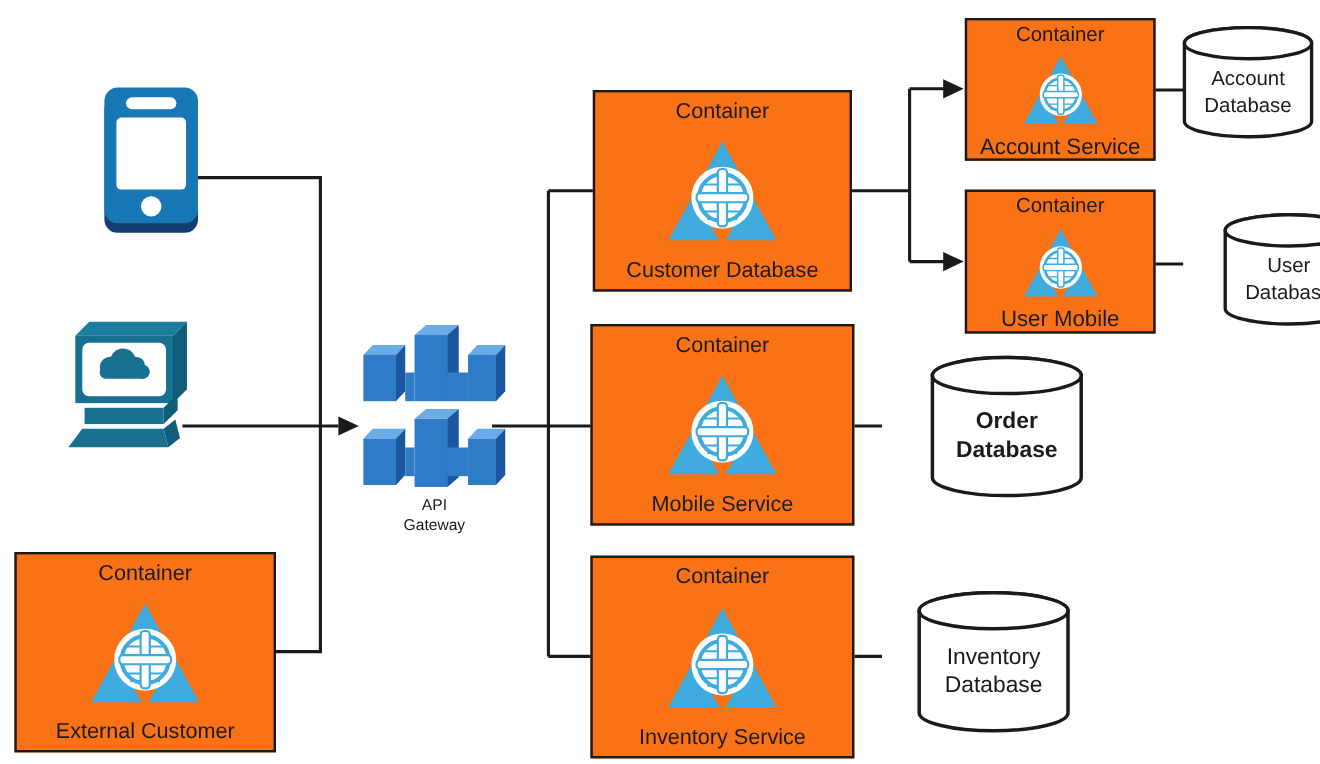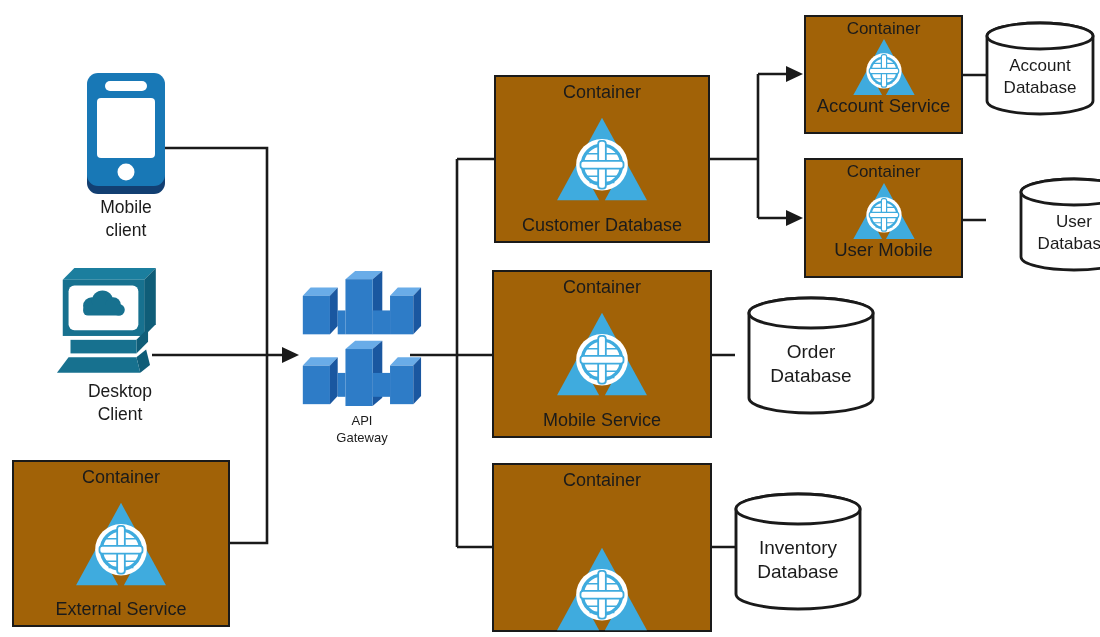--- a/index.html
+++ b/index.html
@@ -10,29 +10,29 @@
   #stage svg{display:block;}
   .abs{position:absolute;}
   .wires{position:absolute;left:0;top:0;}
   
   .lbl{
     position:absolute;text-align:center;font-size:17.5px;line-height:1.32;
     white-space:pre-line;color:#1b1b1b;
   }
   
   .svc{
-    position:absolute;background:#a16207;border:2.6px solid #1a1a1a;box-sizing:border-box;
+    position:absolute;background:#f97316;border:2.6px solid #1a1a1a;box-sizing:border-box;
     display:flex;flex-direction:column;align-items:center;justify-content:space-between;
   }
   .svc .svc-top{font-size:18px;margin-top:5px;}
   .svc .tri-svg{margin:-3px 0;}
   .svc .svc-name{font-size:18px;margin-bottom:5px;white-space:nowrap;}
   .svc.small .svc-top{font-size:17px;margin-top:2px;}
   .svc.small .tri-svg{margin:-8px 0;}
-  .svc.small .svc-name{font-size:18.5px;margin-bottom:17px;line-height:1.05;}
+  .svc.small .svc-name{font-size:18.5px;margin-bottom:1px;line-height:1.05;}
   
   .db{position:absolute;}
   .db > svg{position:absolute;left:0;top:0;}
   .db .db-label{
     position:absolute;left:0;right:0;text-align:center;white-space:pre-line;
     display:flex;align-items:center;justify-content:center;line-height:1.28;
   }
   .db.small .db-label{top:24px;bottom:8px;font-size:17px;}
   .db.large .db-label{top:30px;bottom:14px;font-size:19px;}
 </style>
@@ -110,55 +110,51 @@
     <polygon points="786,210 803,218 786,226" fill="#1a1a1a"></polygon>
   </svg>
 
   <svg class="abs" style="left:86px;top:72px;" width="80" height="124" viewBox="0 0 80 124">
     <rect x="1" y="8" width="78" height="114" rx="11" fill="#123F72"></rect>
     <rect x="1" y="1" width="78" height="113" rx="11" fill="#1878B6"></rect>
     <rect x="19" y="9" width="42" height="10" rx="5" fill="#ffffff"></rect>
     <rect x="11" y="26" width="58" height="60" rx="4" fill="#ffffff"></rect>
     <circle cx="40" cy="100" r="8.5" fill="#ffffff"></circle>
   </svg>
-  <div class="lbl" style="left:56px;top:196px;width:140px;">Mobile
-client</div>
 
   <svg class="abs" style="left:55px;top:264px;" width="126" height="110" viewBox="0 0 130 113">
     <polygon points="8,16 20,4 104,4 92,16" fill="#1B7E9E"></polygon>
     <polygon points="92,16 104,4 104,62 92,74" fill="#0F5D78"></polygon>
     <rect x="8" y="16" width="84" height="58" fill="#17718F"></rect>
     <rect x="14" y="22" width="72" height="46" rx="6" fill="#ffffff"></rect>
     <g fill="#17718F">
       <circle cx="38" cy="43" r="9"></circle>
       <circle cx="49" cy="38" r="11"></circle>
       <circle cx="60" cy="42" r="8"></circle>
       <circle cx="66" cy="47" r="6"></circle>
       <rect x="29" y="42" width="42" height="11" rx="5"></rect>
     </g>
     <polygon points="84,78 96,66 96,80 84,92" fill="#0F5D78"></polygon>
     <rect x="16" y="78" width="68" height="14" fill="#17718F"></rect>
     <polygon points="84,96 94,88 98,104 88,112" fill="#0F5D78"></polygon>
     <polygon points="2,112 14,96 84,96 88,112" fill="#17718F"></polygon>
   </svg>
-  <div class="lbl" style="left:50px;top:380px;width:140px;">Desktop
-Client</div>
 
   <svg class="abs" style="left:297px;top:270px;" width="126" height="136" viewBox="0 0 130 148" preserveAspectRatio="none">
     <use href="#api-sym"></use>
   </svg>
   <div class="lbl" style="left:302px;top:412px;width:120px;font-size:13px;">API
 Gateway</div>
 
   <div class="svc" style="left:12px;top:460px;width:218px;height:167px;">
     <div class="svc-top">Container</div>
     <svg class="tri-svg" width="96" height="88" viewBox="0 0 100 92">
         <use href="#tri-sym"></use>
       </svg>
-    <div class="svc-name">External Service</div>
+    <div class="svc-name">External Customer</div>
   </div>
 
   <div class="svc" style="left:494px;top:75px;width:216px;height:168px;">
     <div class="svc-top">Container</div>
     <svg class="tri-svg" width="96" height="88" viewBox="0 0 100 92">
         <use href="#tri-sym"></use>
       </svg>
     <div class="svc-name">Customer Database</div>
   </div>
 
@@ -168,20 +164,21 @@
         <use href="#tri-sym"></use>
       </svg>
     <div class="svc-name">Mobile Service</div>
   </div>
 
   <div class="svc" style="left:492px;top:463px;width:220px;height:169px;">
     <div class="svc-top">Container</div>
     <svg class="tri-svg" width="96" height="88" viewBox="0 0 100 92">
         <use href="#tri-sym"></use>
       </svg>
+    <div class="svc-name">Inventory Service</div>
   </div>
 
   <div class="svc small" style="left:804px;top:15px;width:159px;height:119px;">
     <div class="svc-top">Container</div>
     <svg class="tri-svg" width="66" height="60" viewBox="0 0 100 92">
         <use href="#tri-sym"></use>
       </svg>
     <div class="svc-name">Account Service</div>
   </div>
 
@@ -202,29 +199,29 @@
   </div>
 
   <div class="db small" style="left:1018px;top:176px;width:112px;height:98px;">
     <svg width="112" height="98" viewBox="0 0 112 98">
         <use href="#db-small-sym"></use>
       </svg>
     <div class="db-label">User
 Database</div>
   </div>
 
-  <div class="db large" style="left:746px;top:294px;width:130px;height:124px;">
+  <div class="db large" style="left:774px;top:294px;width:130px;height:124px;font-weight:bold;">
     <svg width="130" height="124" viewBox="0 0 130 124">
         <use href="#db-large-sym"></use>
       </svg>
     <div class="db-label">Order
 Database</div>
   </div>
 
-  <div class="db large" style="left:733px;top:490px;width:130px;height:124px;">
+  <div class="db large" style="left:763px;top:490px;width:130px;height:124px;">
     <svg width="130" height="124" viewBox="0 0 130 124">
         <use href="#db-large-sym"></use>
       </svg>
     <div class="db-label">Inventory
 Database</div>
   </div>
 
 </div>
 
 </body></html>

